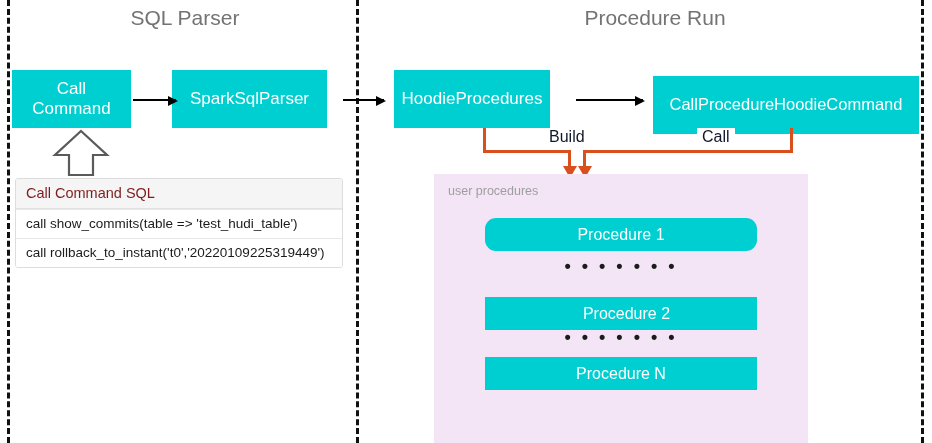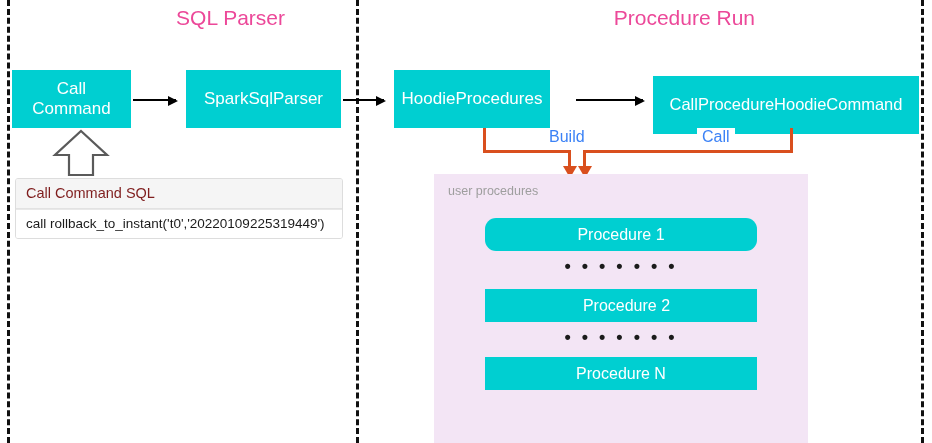--- a/index.html
+++ b/index.html
@@ -25,22 +25,22 @@
     border-left: 3px dashed #111111;
   }
   #divider-left   { left: 7px; }
   #divider-middle { left: 356px; }
   #divider-right  { left: 921px; }
 
   
   .section-title {
     position: absolute;
     font-size: 21px;
-    color: #ec4899;
-    text-align: right;
+    color: #737373;
+    text-align: center;
     white-space: nowrap;
   }
   #title-sql-parser    { left: 85px;  top: 6px; width: 200px; }
   #title-procedure-run { left: 555px; top: 6px; width: 200px; }
 
   
   .teal-box {
     position: absolute;
     background: #00CFD1;
     color: #ffffff;
@@ -49,21 +49,21 @@
     justify-content: center;
     text-align: center;
     font-size: 17px;
     line-height: 1.18;
     box-sizing: border-box;
   }
   #box-call-command {
     left: 12px; top: 70px; width: 119px; height: 58px;
   }
   #box-spark-sql-parser {
-    left: 186px; top: 70px; width: 155px; height: 58px;
+    left: 172px; top: 70px; width: 155px; height: 58px;
   }
   #box-hoodie-procedures {
     left: 394px; top: 70px; width: 156px; height: 58px;
   }
   #box-call-procedure-hoodie-command {
     left: 653px; top: 76px; width: 266px; height: 58px;
     font-size: 16.5px;
   }
 
   
@@ -125,21 +125,21 @@
   #sql-table .sql-row:first-of-type { border-top: none; }
 
   
   .orange-seg {
     position: absolute;
     background: #D94F1E;
   }
   .orange-label {
     position: absolute;
     font-size: 16px;
-    color: #3b82f6;
+    color: #0f172a;
     background: #ffffff;
     padding: 0 5px;
     white-space: nowrap;
   }
   .orange-arrowhead {
     position: absolute;
     width: 0; height: 0;
     border-left: 7px solid transparent;
     border-right: 7px solid transparent;
     border-top: 12px solid #D94F1E;
@@ -182,21 +182,21 @@
     height: 33px;
     background: #00CFD1;
     color: #ffffff;
     display: flex;
     align-items: center;
     justify-content: center;
     font-size: 16px;
     box-sizing: border-box;
   }
   #procedure-box-0 { top: 44px; border-radius: 11px; }
-  #procedure-box-1 { top: 115px; padding-left: 11px; }
+  #procedure-box-1 { top: 123px; padding-left: 11px; }
   #procedure-box-2 { top: 183px; }
 
   .ellipsis-row {
     position: absolute;
     left: 51px;
     width: 272px;
     height: 20px;
     display: flex;
     align-items: center;
     justify-content: center;
@@ -236,20 +236,21 @@
   <div id="arrow-call-to-spark" class="arrow-h"></div>
   <div id="arrow-spark-to-hoodie" class="arrow-h"></div>
   <div id="arrow-hoodie-to-call" class="arrow-h"></div>
 
   <svg id="arrow-sql-to-call-command" viewBox="0 0 58 48">
     <polygon points="29,2 55,26 41,26 41,46 17,46 17,26 3,26" fill="#ffffff" stroke="#5a5a5a" stroke-width="2.2" stroke-linejoin="miter"></polygon>
   </svg>
 
   <div id="sql-table">
     <div class="sql-header">Call Command SQL</div>
+    <div class="sql-row">call show_commits(table =&gt; 'test_hudi_table')</div>
     <div class="sql-row">call rollback_to_instant('t0','20220109225319449')</div>
   </div>
 
   <div id="build-stem-left" class="orange-seg"></div>
   <div id="build-rail" class="orange-seg"></div>
   <div id="build-stem-down" class="orange-seg"></div>
   <div id="build-arrowhead" class="orange-arrowhead"></div>
   <div id="build-label" class="orange-label">Build</div>
 
   <div id="call-stem-right" class="orange-seg"></div>

